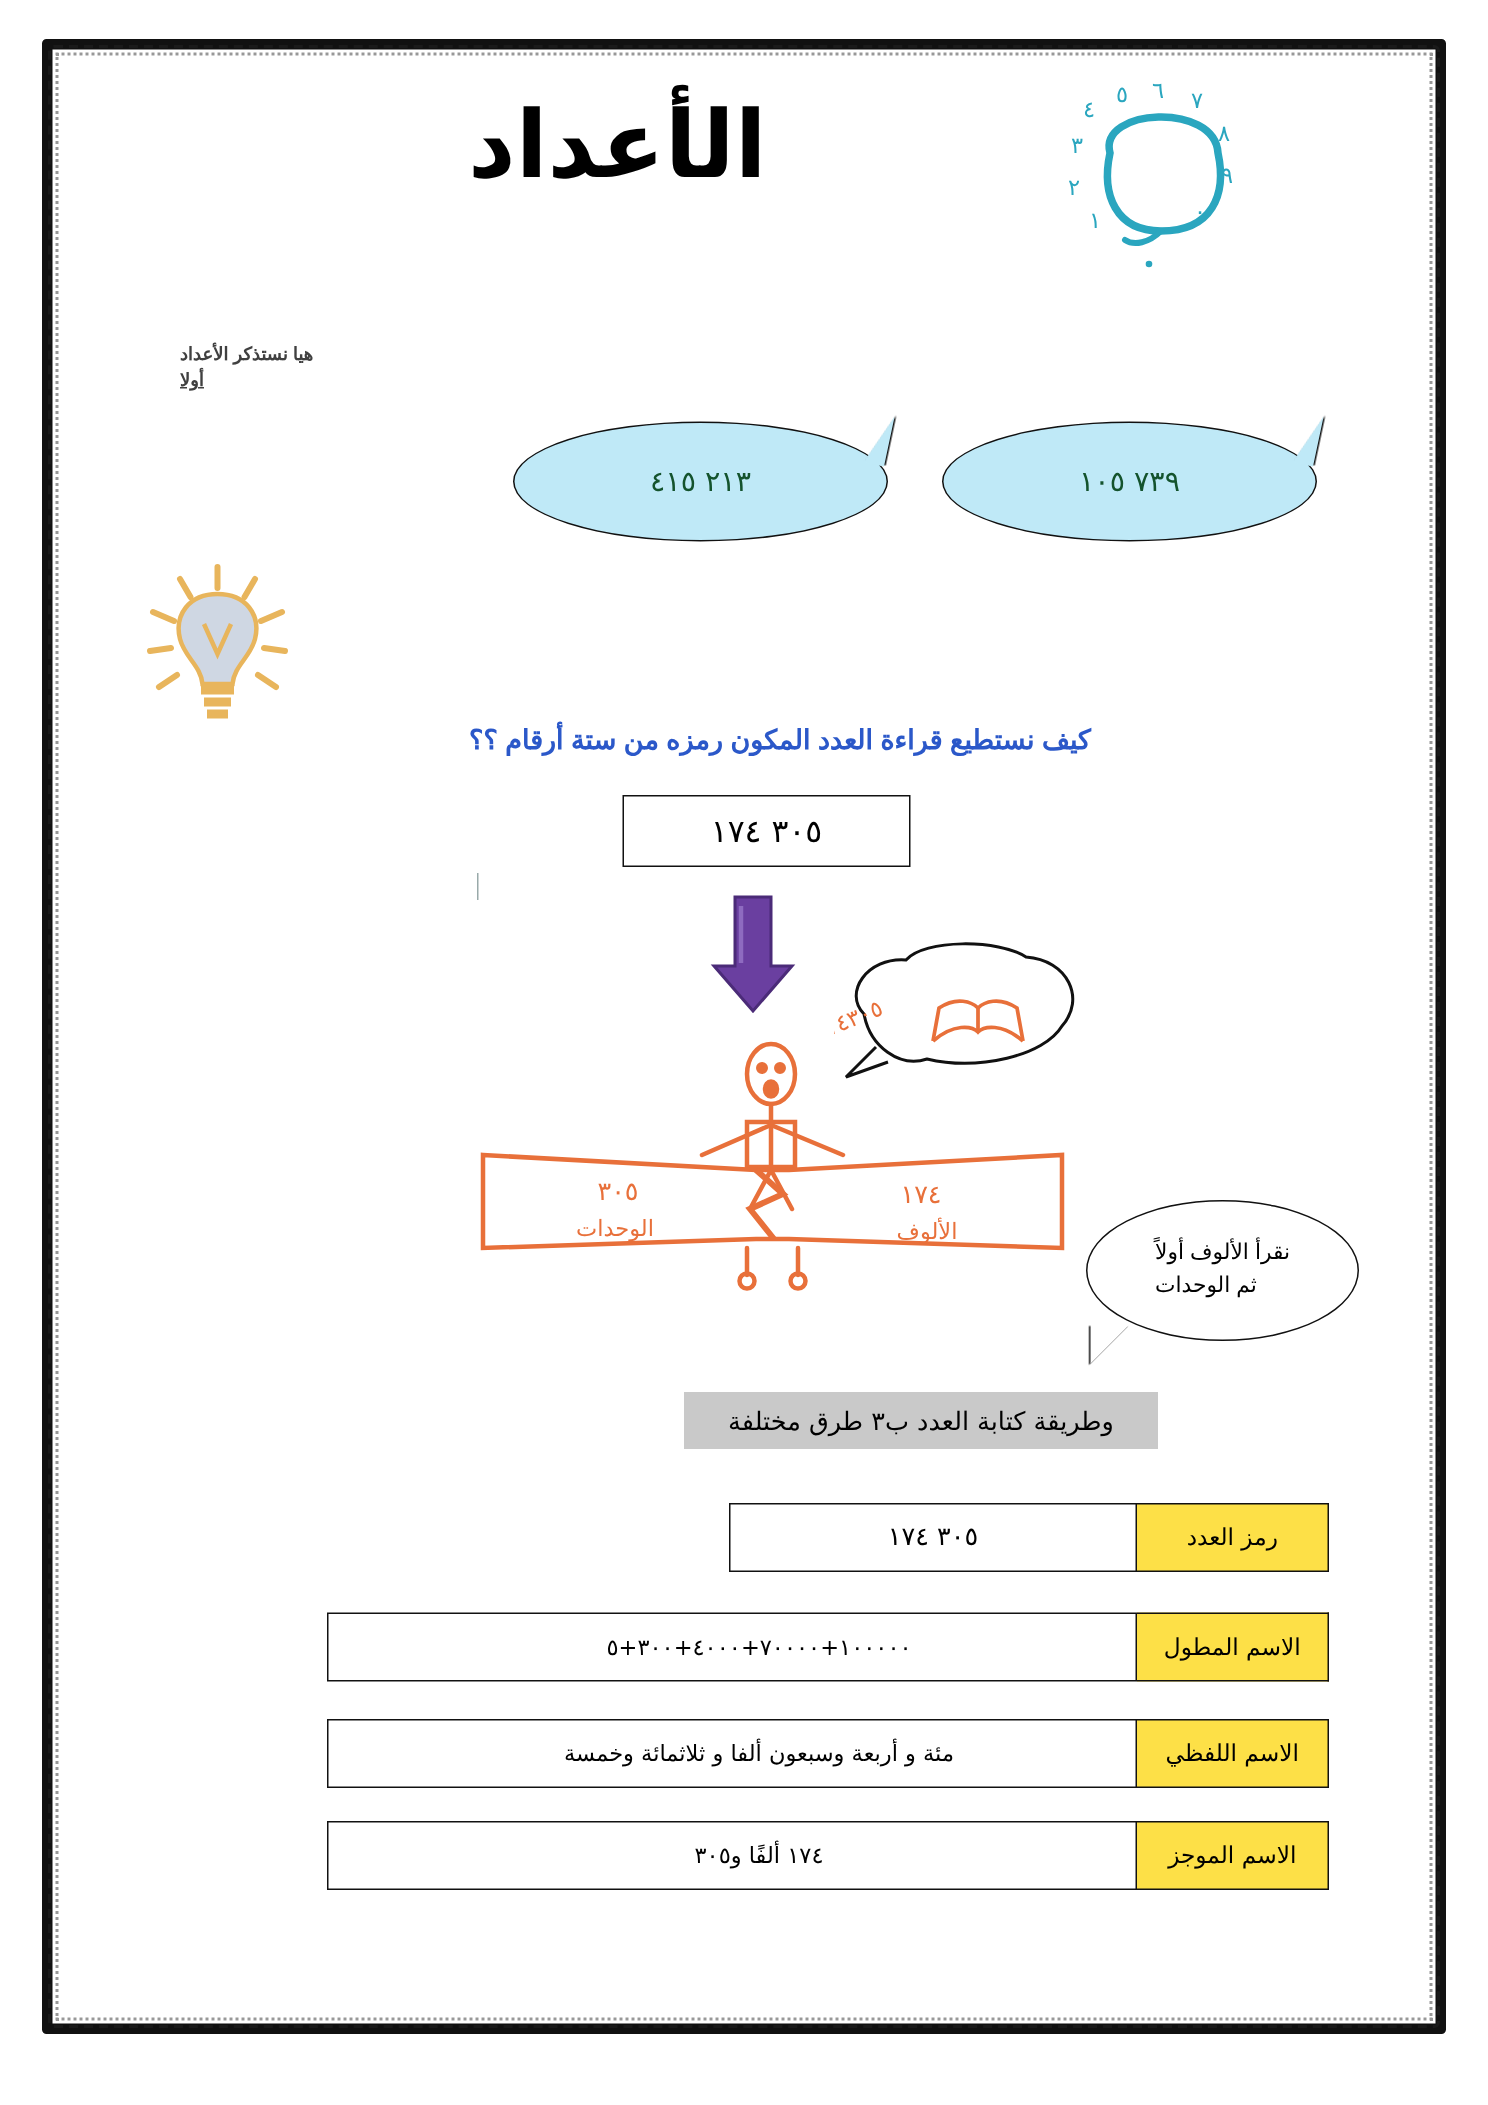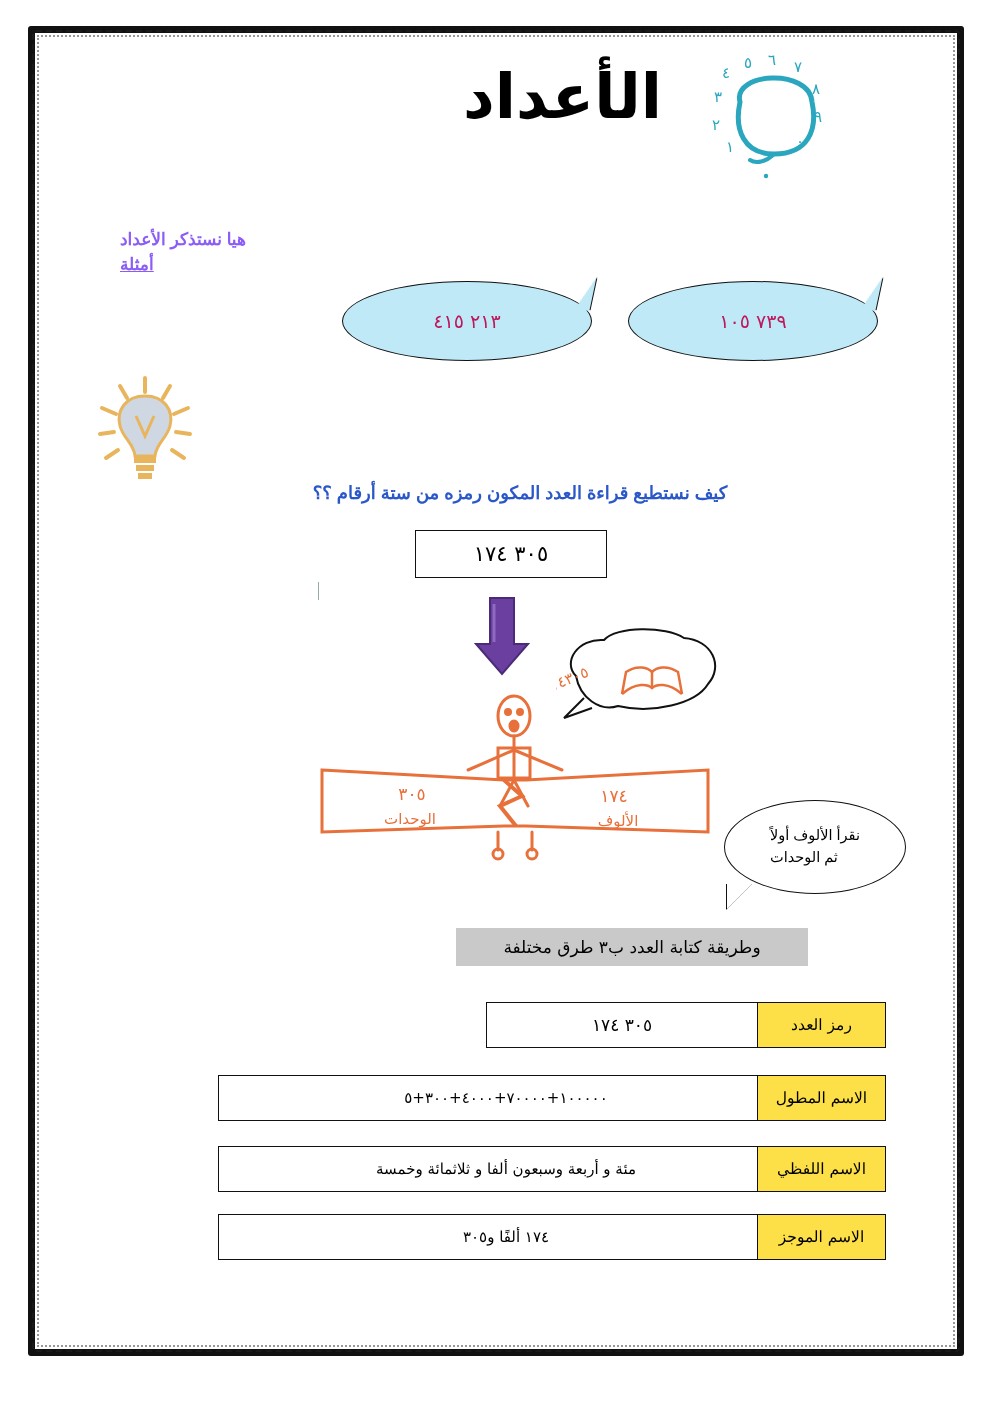--- a/index.html
+++ b/index.html
@@ -25,47 +25,47 @@
   .page-border:after{
     content:"";position:absolute;left:2px;top:2px;right:2px;bottom:2px;
     border:2px dotted #000;opacity:.4;
   }
 
   .sheet{position:absolute;left:0;top:0;width:992px;height:1403px;}
 
   
   .title{
     position:absolute;right:330px;top:60px;width:350px;
-    text-align:right;
+    text-align:left;
     font-family:"DejaVu Sans", sans-serif;
     font-size:62px;font-weight:bold;color:#000;
     letter-spacing:1px;
     direction:rtl;
   }
   .title-icon{
     position:absolute;left:700px;top:50px;width:150px;height:135px;
   }
 
   
   .intro{
     position:absolute;right:0;left:120px;top:228px;
     text-align:left;
-    font-size:17px;font-weight:bold;color:#8b5cf6;direction:rtl;
+    font-size:12px;font-weight:bold;color:#404040;direction:rtl;
     line-height:1.45;
   }
   .intro .u{ text-decoration:underline; display:block;}
 
   
   .balloon{
     position:absolute;
     background:#bfe9f7;
     border:1.5px solid #111;
     border-radius:50%/50%;
     display:flex;align-items:center;justify-content:center;
-    font-size:19px;letter-spacing:2px;color:#be185d;
+    font-size:19px;letter-spacing:2px;color:#14532d;
     font-family:"DejaVu Sans", sans-serif;
   }
   .balloon .tail{
     position:absolute;width:0;height:0;
   }
   #balloon-1{left:342px;top:281px;width:248px;height:78px;}
   #balloon-1 .tail{
     right:-2px;top:-6px;
     border-left:14px solid transparent;
     border-bottom:34px solid #bfe9f7;
@@ -116,21 +116,21 @@
   }
   .note-bubble .btail{
     position:absolute;left:2px;bottom:-16px;width:0;height:0;
     border-right:26px solid transparent;
     border-top:26px solid #fff;
     filter:drop-shadow(-1px 1px 0 #111);
   }
 
   
   .grey-band{
-    position:absolute;left:456px;top:928px;width:352px;height:38px;
+    position:absolute;left:456px;top:928px;width:316px;height:38px;
     background:#c9c9c9;
     display:flex;align-items:center;justify-content:center;
     font-family:"DejaVu Serif", serif;
     font-size:17px;direction:rtl;color:#000;
   }
 
   
   .row{
     position:absolute;height:46px;box-sizing:border-box;
     display:flex;direction:rtl;
@@ -187,21 +187,21 @@
         <text x="22" y="52">٣</text>
         <text x="20" y="80">٢</text>
         <text x="34" y="102">١</text>
       </g>
       <circle cx="66" cy="126" r="2.2" fill="#2aa6bf"></circle>
     </svg>
   </div>
 
   <div class="intro">
     <span>هيا نستذكر الأعداد</span>
-    <span class="u">أمثلة</span>
+    <span class="u">أولا</span>
   </div>
 
   <div class="balloon" id="balloon-1">
     <span>٢١٣  ٤١٥</span>
     <span class="tail"></span>
   </div>
   <div class="balloon" id="balloon-2">
     <span>٧٣٩  ١٠٥</span>
     <span class="tail"></span>
   </div>

